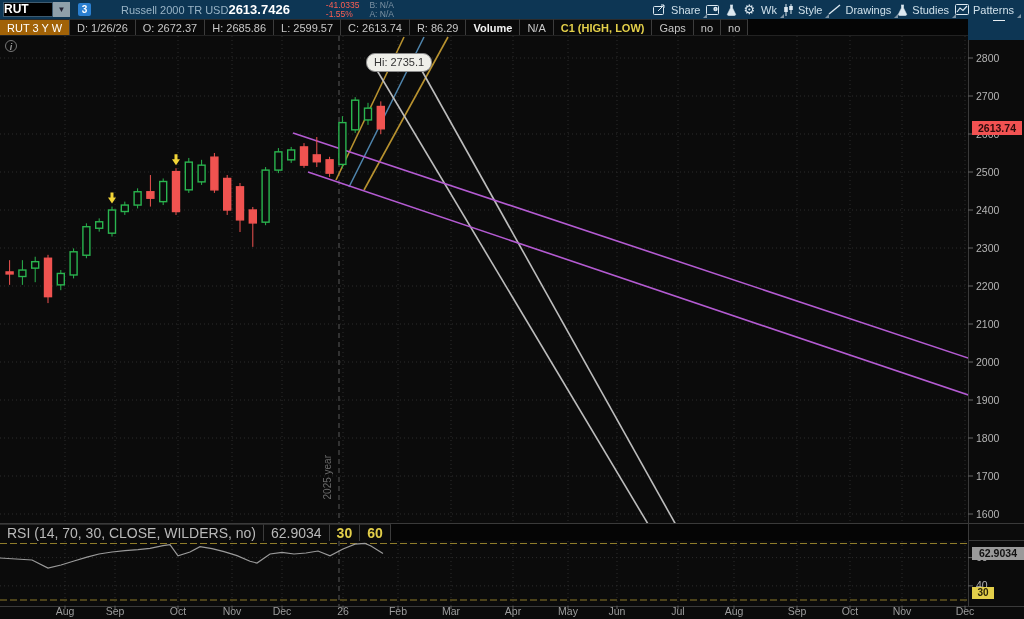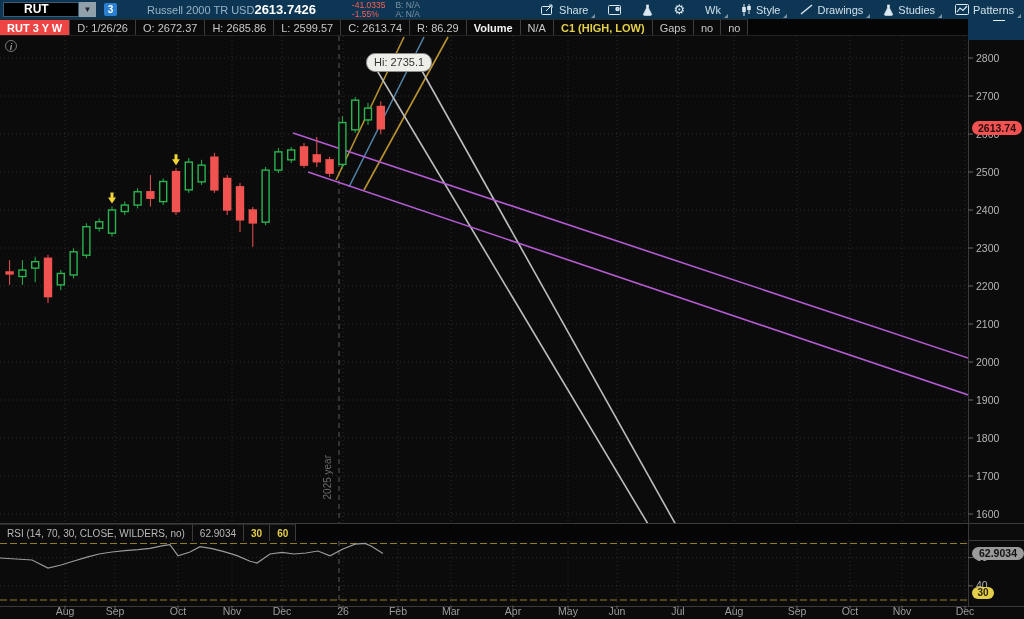--- a/index.html
+++ b/index.html
@@ -4,60 +4,60 @@
 <style>
   * { margin:0; padding:0; box-sizing:border-box; }
   html,body { width:1024px; height:619px; background:#000; overflow:hidden;
               font-family:"Liberation Sans", sans-serif; }
   #app { position:relative; width:1024px; height:619px; background:#0b0b0b; }
 
   
   #row1 { position:absolute; left:0; top:0; width:1024px; height:19px;
           background:#0d3654; display:flex; align-items:center; color:#cfe0ea;
           font-size:11px; z-index:5; }
-  #ticker-box { width:76px; height:15px; margin-left:3px; background:#000;
+  #ticker-box { width:50px; height:15px; margin-left:3px; background:#000;
                 border:1px solid #3e5a6e; color:#fff; font-weight:bold;
-                font-size:12px; padding:0 20px; line-height:13px; }
+                font-size:12px; padding:0 0; line-height:13px; }
   #ticker-dd { width:17px; height:15px; background:#8fa0aa; color:#223;
                font-size:8px; text-align:center; line-height:15px; }
   #link-chip { width:13px; height:13px; margin-left:8px; background:#2a7fd0;
                color:#fff; font-size:10px; font-weight:bold; text-align:center;
                line-height:13px; border-radius:2px; position:relative; }
   #symbol-desc { margin-left:30px; color:#9ab4c6;text-align:center; }
   #last-price { color:#fff; font-weight:bold; font-size:13px; }
   .two-line { margin-left:10px; display:flex; flex-direction:column;
               font-size:8.5px; line-height:9px; }
   .neg { color:#ff5f52;margin-left:36px; }
   .ba  { color:#7d93a4;text-align:center; }
-  #row1-right { margin-left:auto; display:flex; align-items:center; gap:20px;
+  #row1-right { margin-left:auto; display:flex; align-items:center; gap:6px;
                 padding-right:10px; }
   .tb-item { display:flex; align-items:center; gap:4px; position:relative;
              color:#cfe0ea; cursor:default; }
   .caret { position:absolute; right:-7px; bottom:-2px; width:0; height:0;
            border-left:4px solid transparent; border-bottom:4px solid #7d93a4; }
   .ico { display:inline-block; line-height:0; color:#dce8f0; }
 
   
   #row2 { position:absolute; left:0; top:19px; width:968px; height:17px;
           background:#050505; display:flex; align-items:stretch; color:#c8c8c8;
           font-size:11px; z-index:5; border-bottom:1px solid #222; }
   .cell { border-right:1px solid #3c3c3c; border-top:1px solid #2a2a2a;
           padding:0 7px; display:flex; align-items:center; background:#0a0a0a;
           white-space:nowrap; }
-  .cell.title { background:#ef4444; color:#fff; font-weight:bold; }
+  .cell.title { background:#a16207; color:#fff; font-weight:normal; }
   .cell.bold  { color:#f2f2f2; font-weight:bold; }
   .cell.yellow{ color:#e3cf4a; font-weight:bold; }
   #corner { position:absolute; right:0; top:0; width:56px; height:40px;
             background:#0d3654; z-index:4; }
   #corner .ico { position:absolute; right:18px; top:9px; color:#e8eef2; }
 
   
   #chart-svg { position:absolute; left:0; top:0; z-index:1; }
 
-  .badge { position:absolute; z-index:6; border-radius:7px; font-size:10.5px;
+  .badge { position:absolute; z-index:6; border-radius:0; font-size:10.5px;
            font-weight:bold; text-align:center; }
   #price-badge { left:972px; top:121px; width:50px; height:14px;
                  line-height:14px; }
   #rsi-badge   { left:972px; top:547px; width:52px; height:13px;
                  line-height:13px; }
   #rsi-30-badge{ left:972px; top:587px; width:22px; height:12px;
                  line-height:12px; font-size:10px; }
 
   #hi-tooltip { position:absolute; left:366px; top:53px; min-width:54px;
                 height:19px; z-index:6; background:#efefe9; color:#333;
@@ -68,21 +68,21 @@
                border:1px solid #777; border-radius:50%; color:#999;
                font-size:9px; font-style:italic; font-weight:bold;
                text-align:center; line-height:12px; z-index:6; }
 
   #year-label { position:absolute; left:322px; top:455px; color:#6a6a6a;
                 font-size:10px; writing-mode:vertical-rl;
                 transform:rotate(180deg); z-index:2; }
 
   
   #rsi-header { position:absolute; left:0; top:524px; width:968px; height:17px;
-                background:#050505; display:flex; color:#b9b9b9; font-size:10px;
+                background:#050505; display:flex; color:#b9b9b9; font-size:14px;
                 z-index:5; }
   #rsi-header .cell { background:#0b0b0b; }
 </style>
 </head>
 <body>
 
 <div id="app">
 
   <div id="row1">
     <div id="ticker-box">RUT</div>

